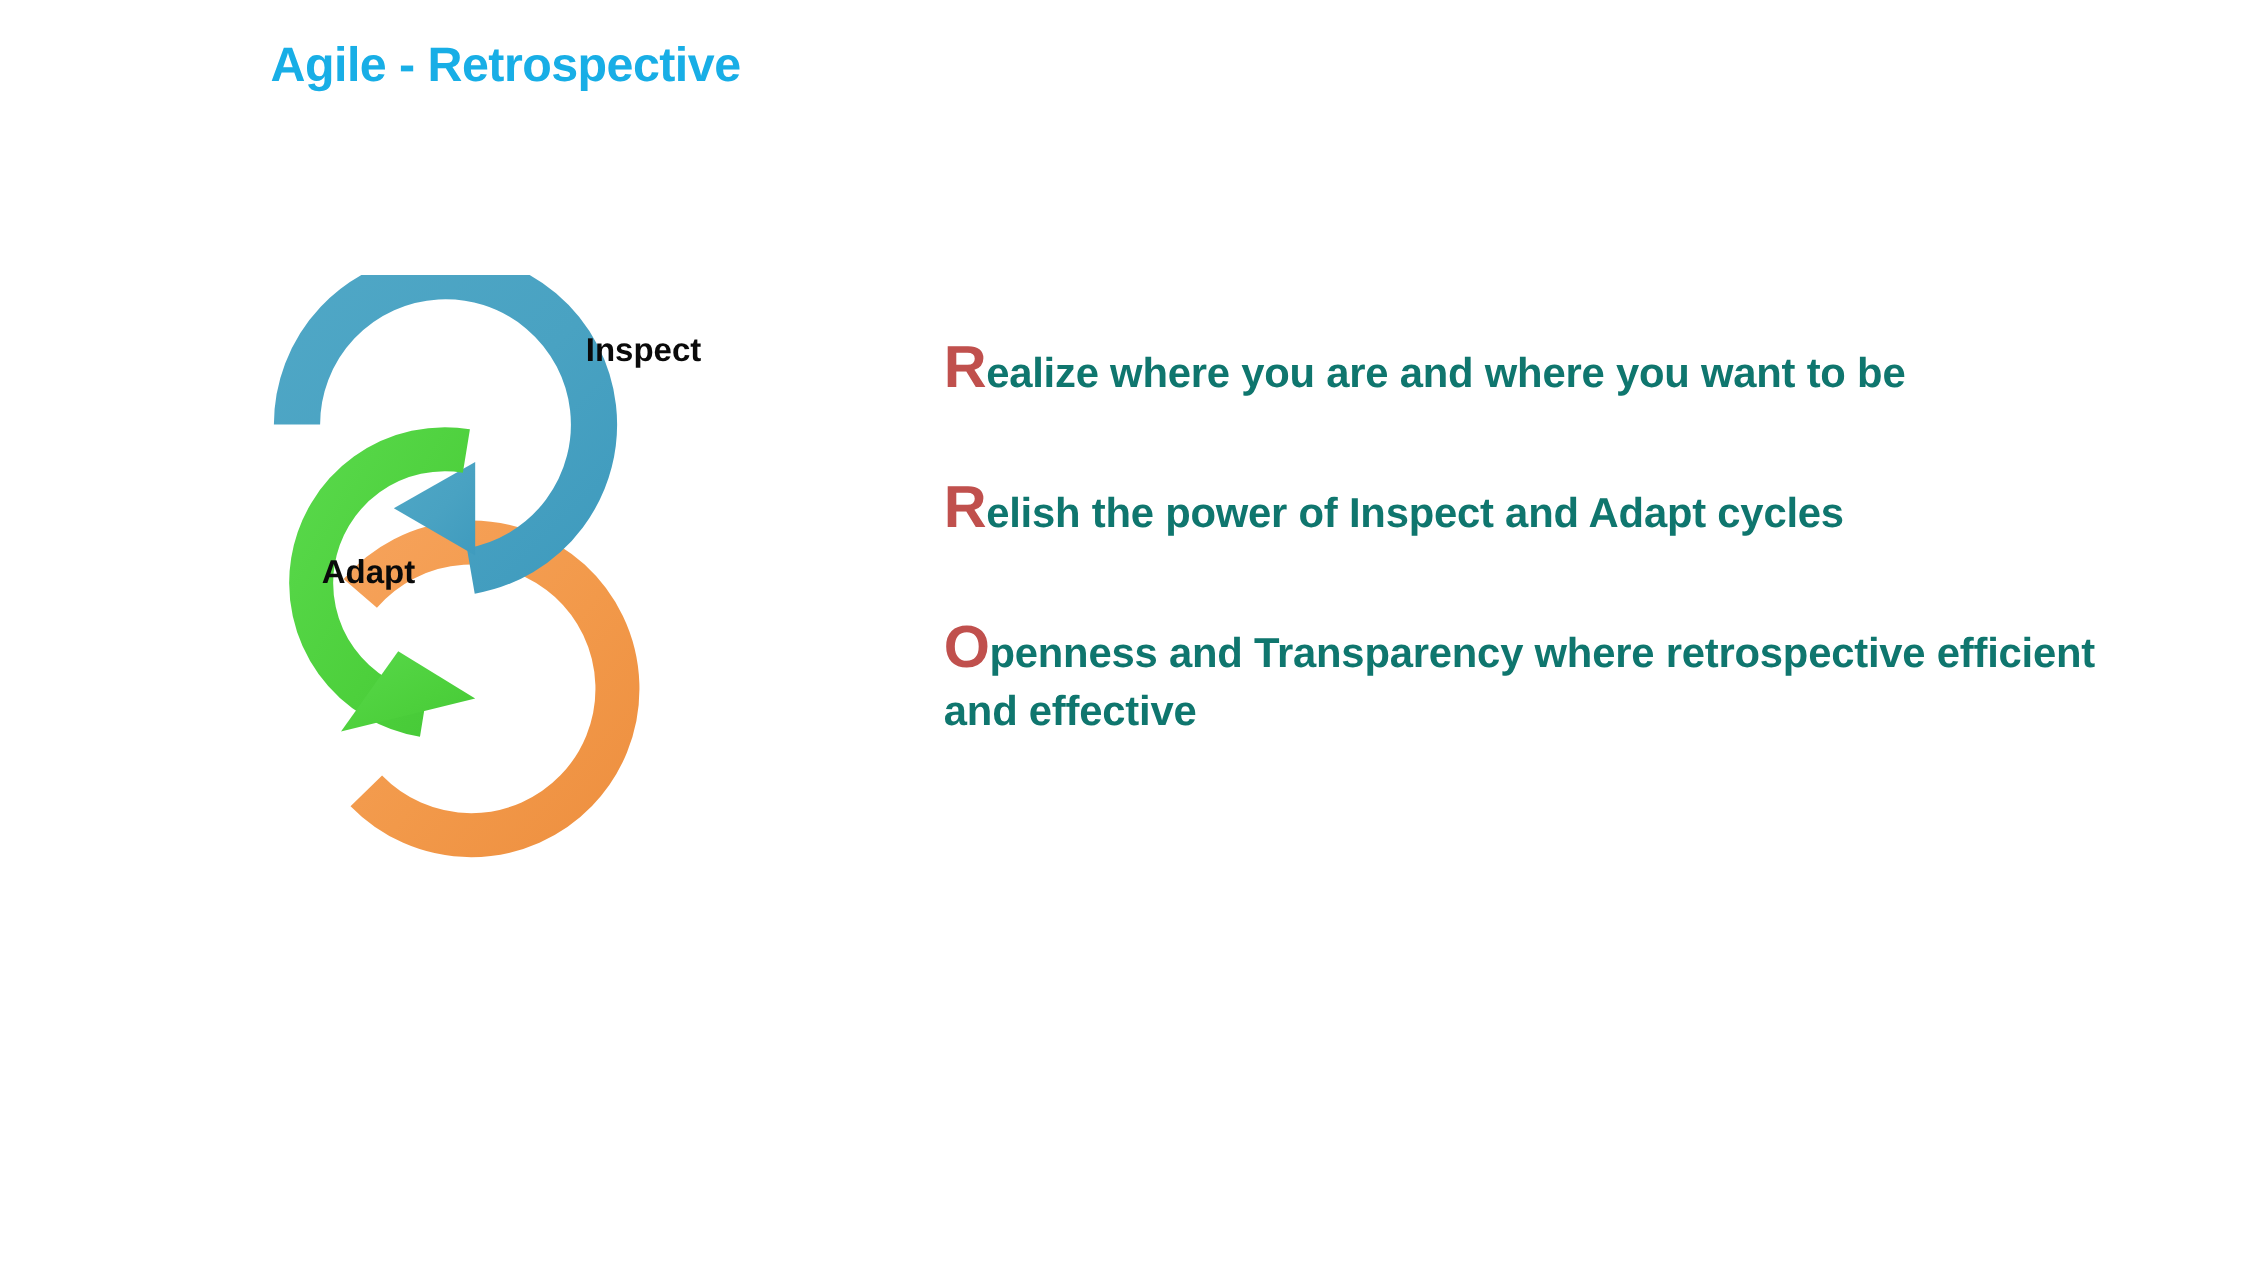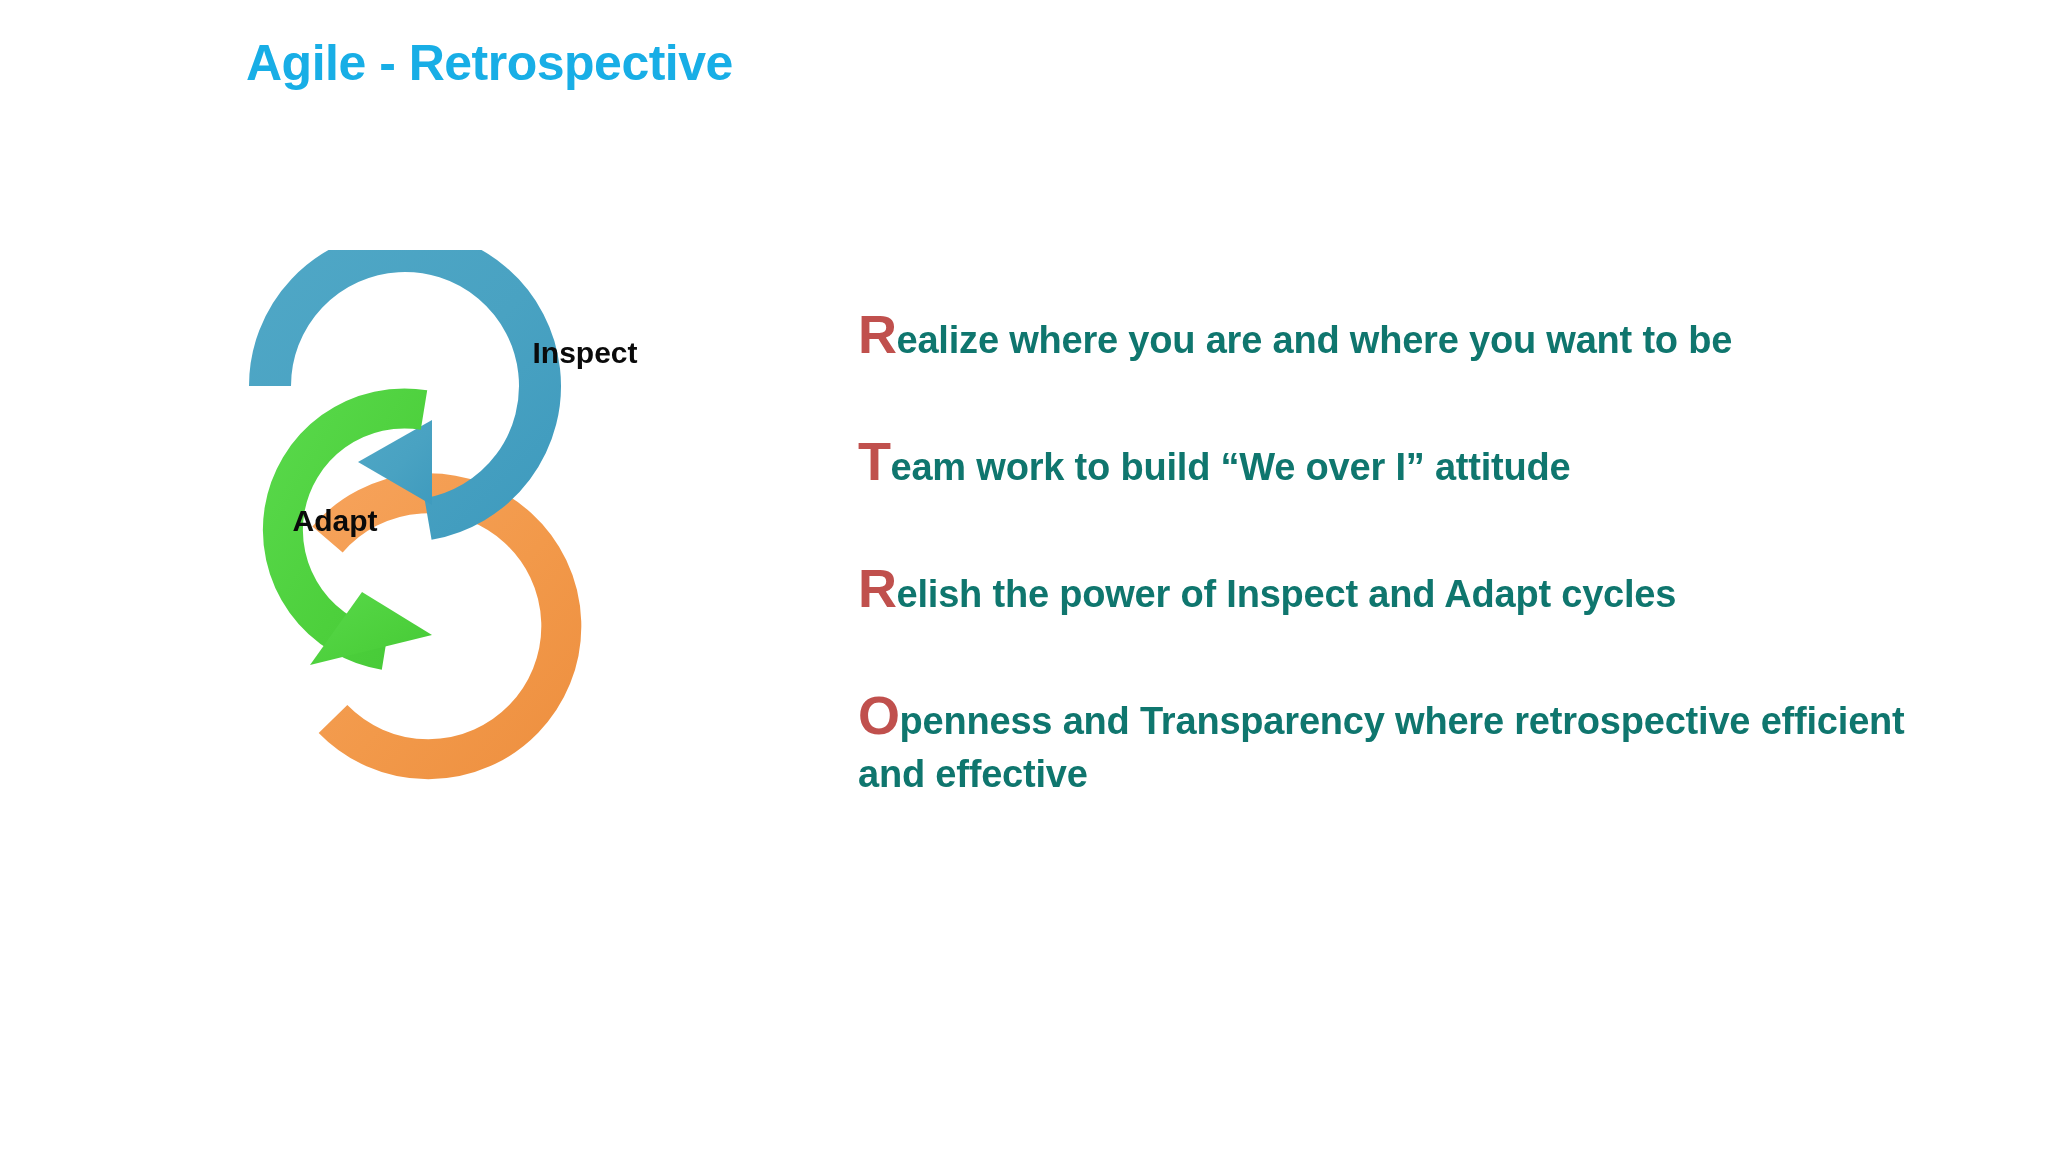--- a/index.html
+++ b/index.html
@@ -20,21 +20,21 @@
     position: absolute;
     inset: 0;
     background: #ffffff;
   }
 
   
   #title {
     position: absolute;
     left: 246px;
     top: 36px;
-    font-size: 50px;
+    font-size: 44px;
     font-weight: 700;
     letter-spacing: -0.5px;
     color: #18AEE6;
     white-space: nowrap;
     line-height: 1.1;
   }
 
   
   #diagram {
     position: absolute;
@@ -48,21 +48,21 @@
   .cycle-label {
     position: absolute;
     color: #0a0a0a;
     font-weight: 700;
     font-size: 30px;
     text-align: center;
     line-height: 1.12;
     white-space: pre-line;
     pointer-events: none;
   }
-  #label-inspect  { left: 300px; top: 52px;  width: 230px; margin-top: 34px; }
+  #label-inspect  { left: 300px; top: 52px;  width: 230px; }
   #label-adapt    { left: 50px;  top: 254px; width: 230px; }
   #label-ci       { left: 245px; top: 415px; width: 290px; }
 
   
   #acronym {
     position: absolute;
     left: 858px;
     top: 300px;
     width: 1100px;
   }
@@ -140,23 +140,20 @@
 
   </div>
 
   <div id="acronym">
 
     <div class="acro-row">
       <span class="acro-cap">R</span><span class="acro-text">ealize where you are and where you want to be</span>
     </div>
 
 
-    <div class="acro-row">
-      <span class="acro-cap">T</span><span class="acro-text">eam work to build “We over I” attitude</span>
-    </div>
 
     <div class="acro-row">
       <span class="acro-cap">R</span><span class="acro-text">elish the power of Inspect and Adapt cycles</span>
     </div>
 
     <div class="acro-row">
       <span class="acro-cap">O</span><span class="acro-text">penness and Transparency where retrospective efficient and effective</span>
     </div>
 
   </div>

